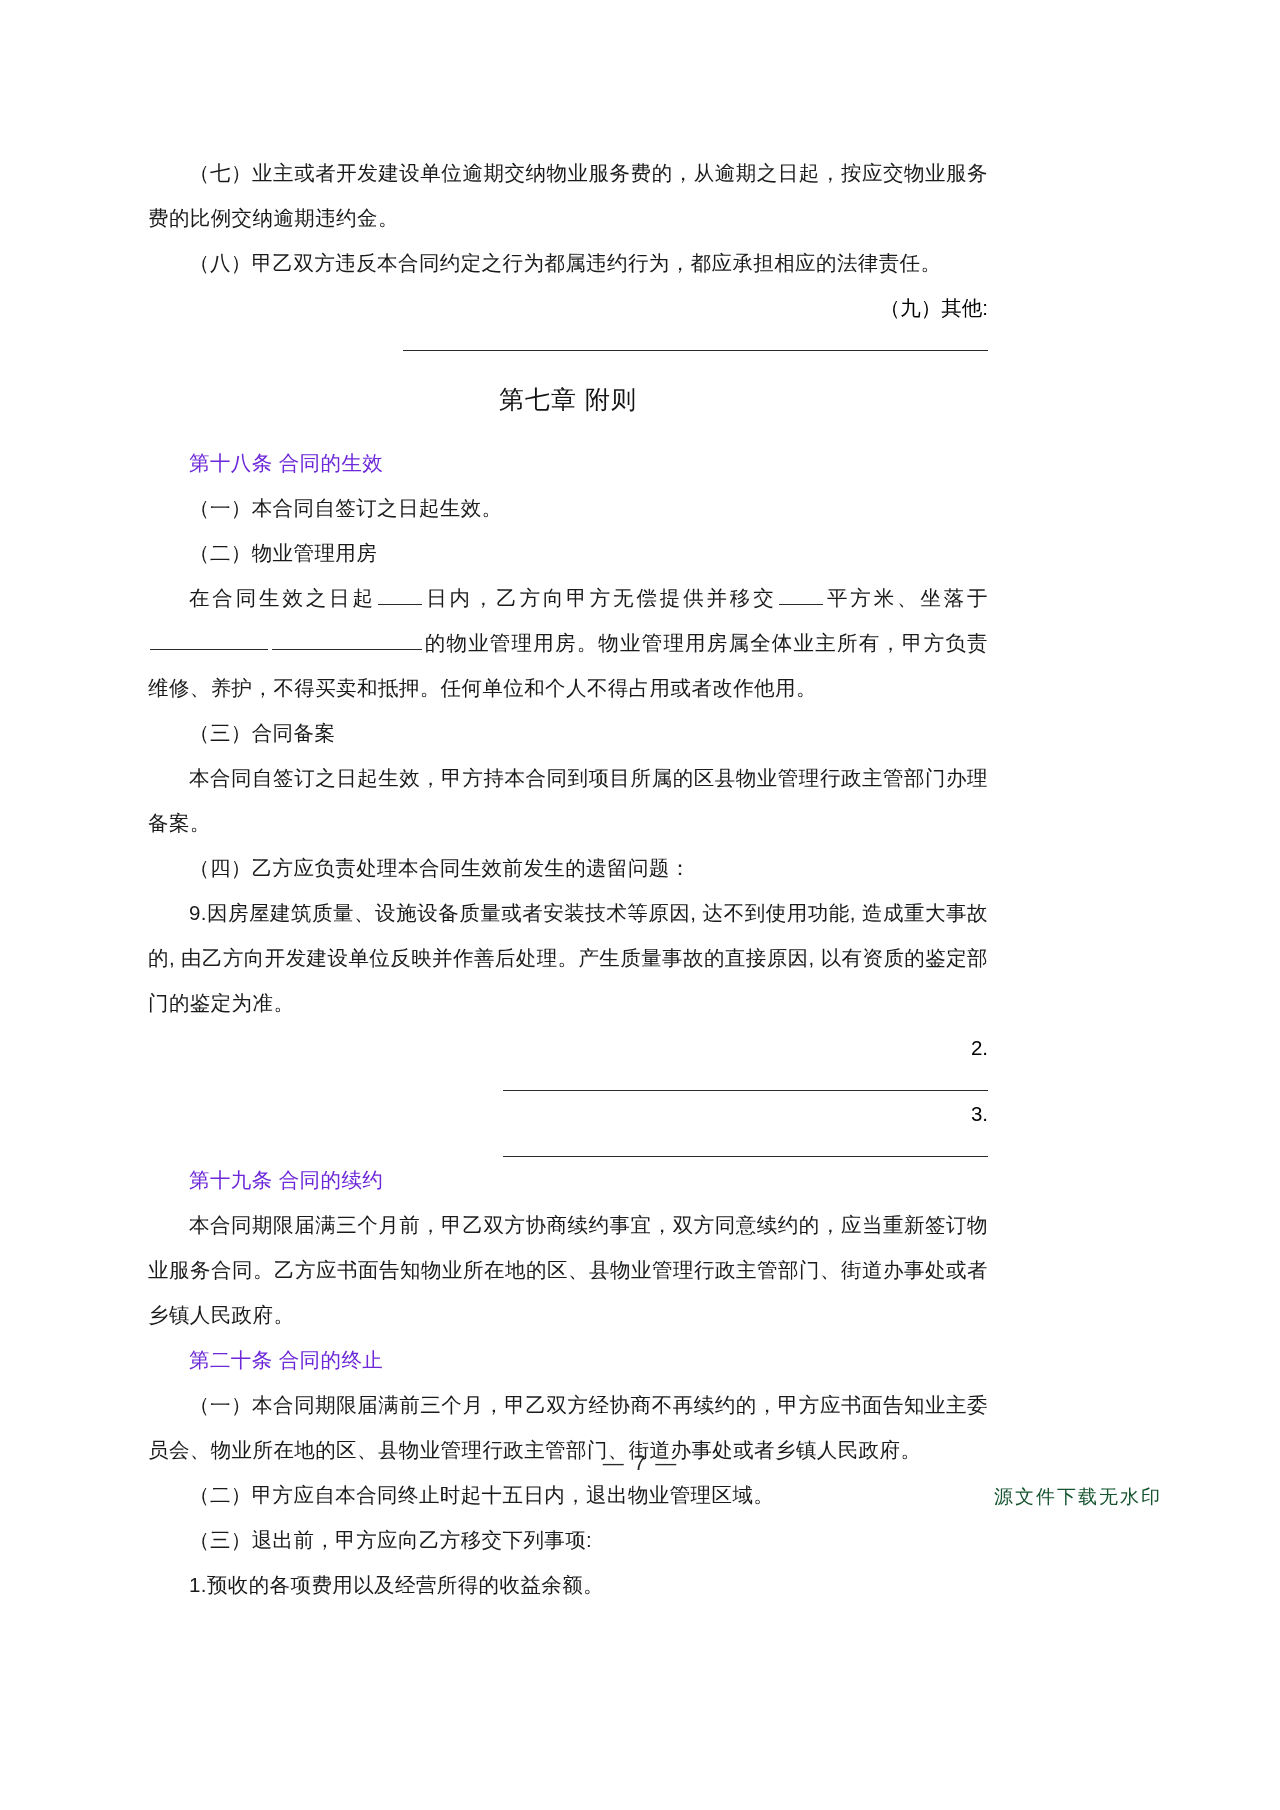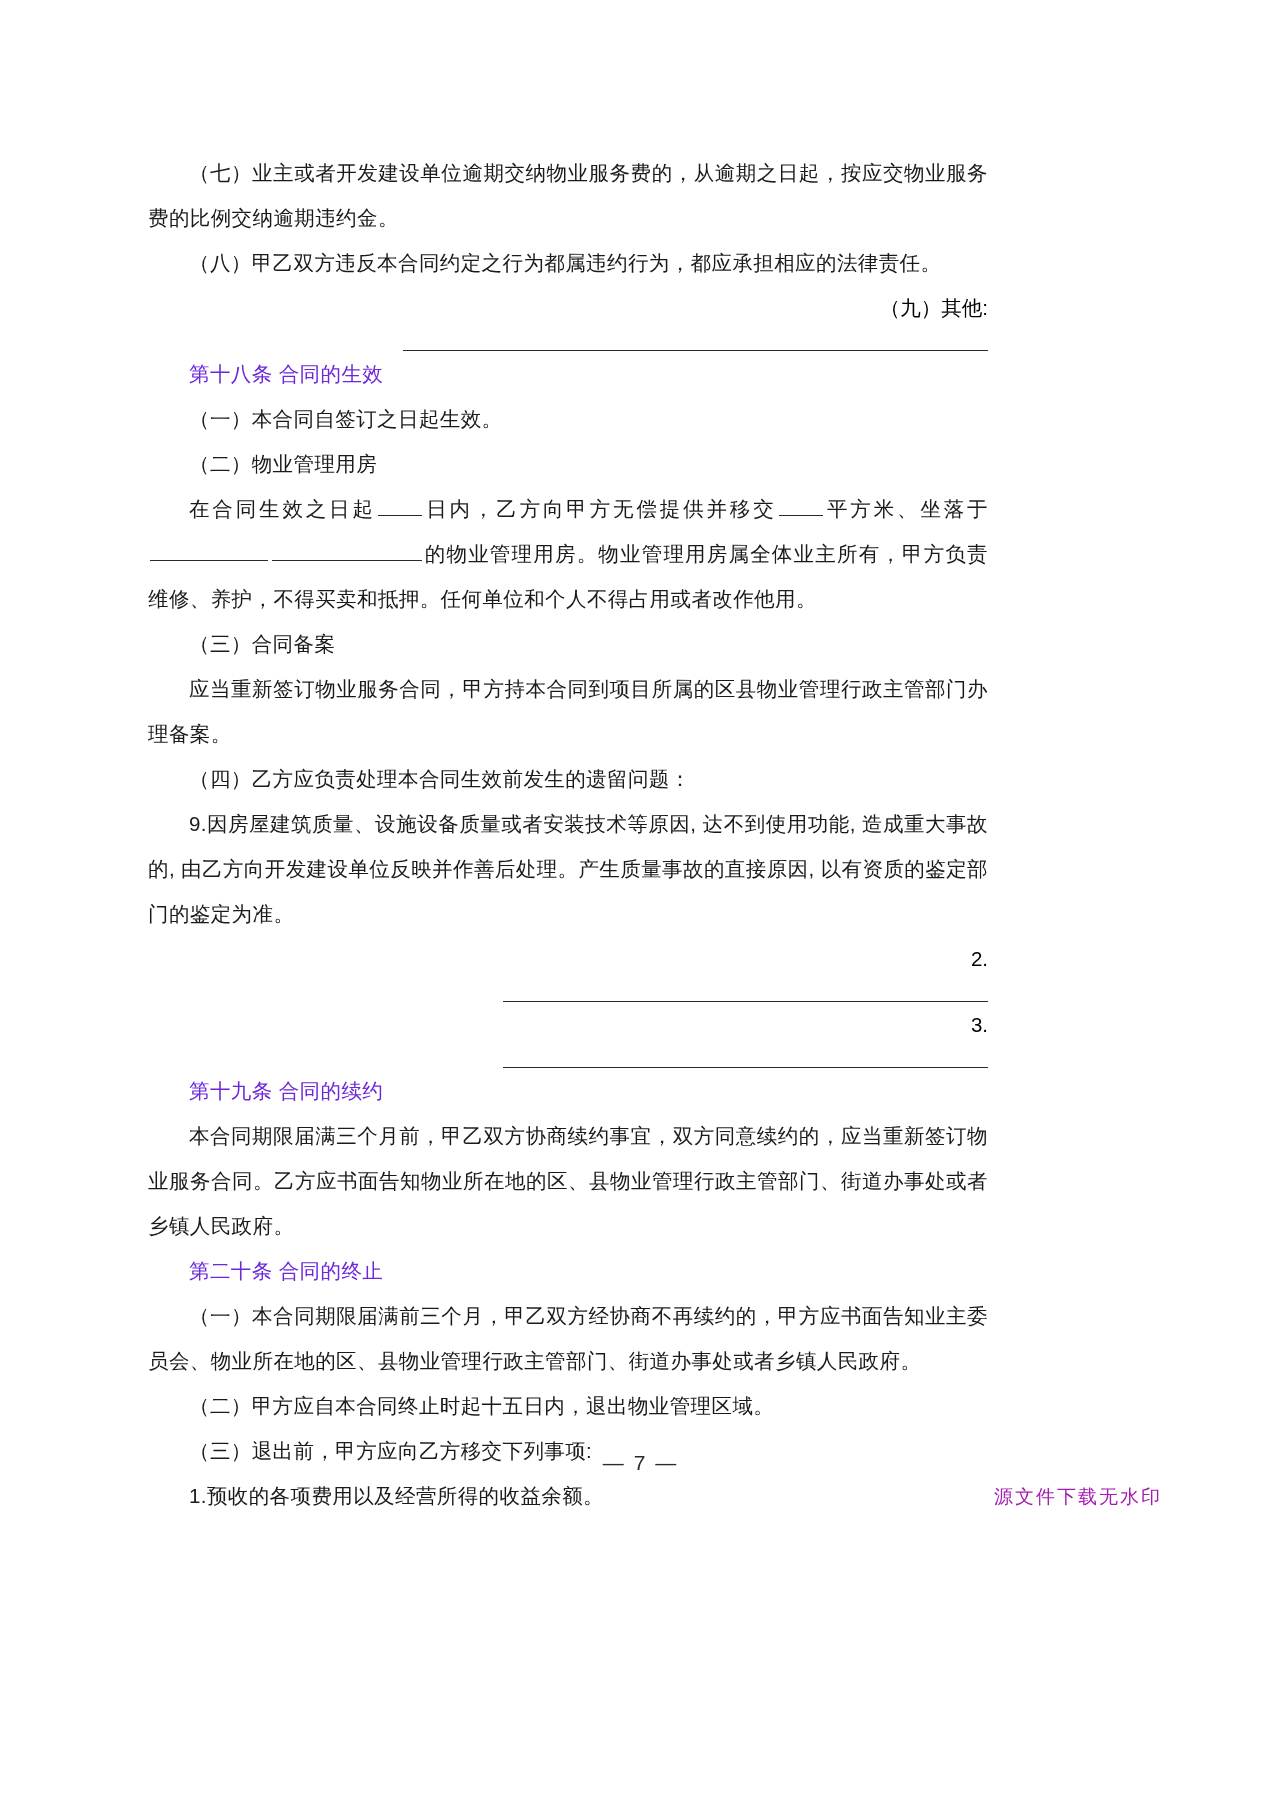--- a/index.html
+++ b/index.html
@@ -100,21 +100,21 @@
     font-size: 52px;
     font-weight: 700;
     color: #c9c9c9;
     letter-spacing: 4px;
     line-height: 1;
     white-space: nowrap;
   }
   .wm-sub {
     margin-top: 14px;
     font-size: 19px;
-    color: #a21caf;
+    color: #14532d;
     letter-spacing: 2px;
     white-space: nowrap;
   }
   .page-number {
     position: absolute;
     left: 0;
     right: 0;
     bottom: 335px;
     text-align: center;
     font-size: 21px;
@@ -132,32 +132,33 @@
 
     <p class="para indent">（七）业主或者开发建设单位逾期交纳物业服务费的，从逾期之日起，按应交物业服务费的比例交纳逾期违约金。</p>
 
     <p class="para indent">（八）甲乙双方违反本合同约定之行为都属违约行为，都应承担相应的法律责任。</p>
 
     <div class="rule-row">
       <span class="label-other">（九）其他:</span>
       <span class="rule-line rule-other"></span>
     </div>
 
+    <div class="chapter-title">第七章  附则</div>
 
     <p class="article-head">第十八条   合同的生效</p>
 
     <p class="para indent">（一）本合同自签订之日起生效。</p>
 
     <p class="para indent">（二）物业管理用房</p>
 
     <p class="para indent"><span>在合同生效之日起</span><span class="blank w-sm"></span><span>日内，乙方向甲方无偿提供并移交</span><span class="blank w-sm"></span><span>平方米、坐落于</span><span class="blank w-md"></span><span class="blank w-lg"></span><span>的物业管理用房。物业管理用房属全体业主所有，甲方负责维修、养护，不得买卖和抵押。任何单位和个人不得占用或者改作他用。</span></p>
 
     <p class="para indent">（三）合同备案</p>
 
-    <p class="para indent">应当重新签订物业服务合同，甲方持本合同到项目所属的区县物业管理行政主管部门办理备案。</p>
+    <p class="para indent">本合同自签订之日起生效，甲方持本合同到项目所属的区县物业管理行政主管部门办理备案。</p>
 
     <p class="para indent">（四）乙方应负责处理本合同生效前发生的遗留问题：</p>
 
     <p class="para indent">9.因房屋建筑质量、设施设备质量或者安装技术等原因, 达不到使用功能, 造成重大事故的, 由乙方向开发建设单位反映并作善后处理。产生质量事故的直接原因, 以有资质的鉴定部门的鉴定为准。</p>
 
     <div class="rule-row row-indent-2">
       <span class="num-label">2.</span>
       <span class="rule-line rule-num2"></span>
     </div>
 

